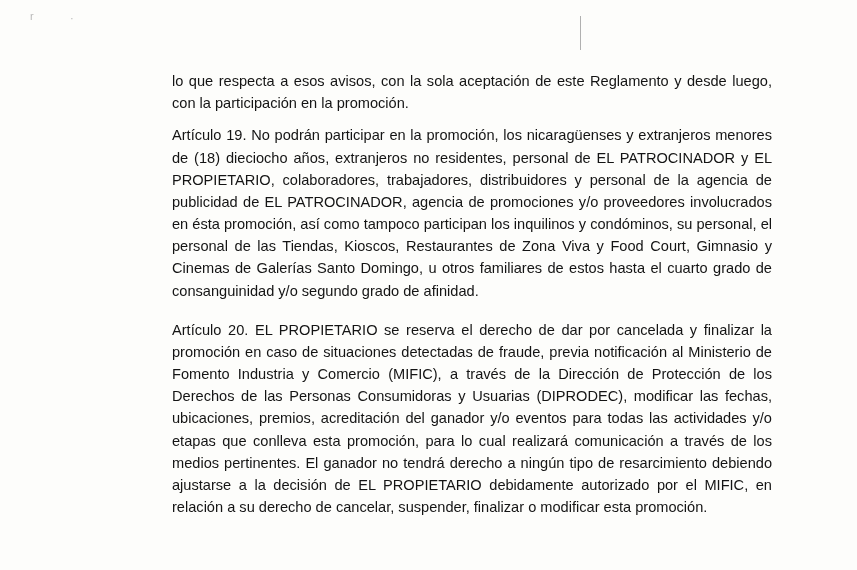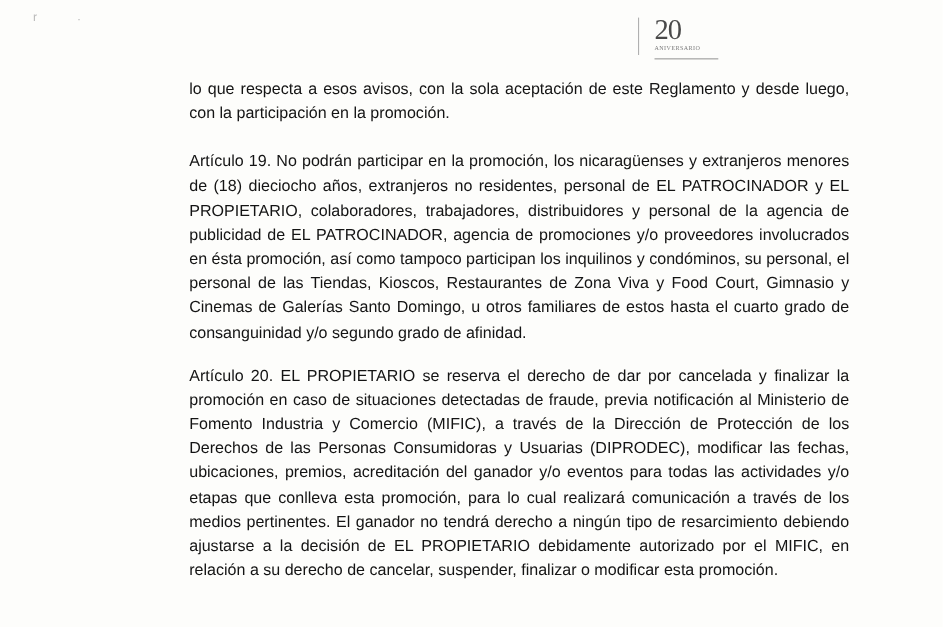--- a/index.html
+++ b/index.html
@@ -110,41 +110,36 @@
     font-family: "Liberation Sans", sans-serif;
     font-size: 14.6px;
     line-height: 1.52;
     color: #141414;
     text-align: justify;
   }
   .para {
     margin: 0 0 17px 0;
   }
   .para:last-child { margin-bottom: 0; }
-  .para.cont { margin-bottom: 22px; }
+  .para.cont { margin-bottom: 10px; }
   b, .b {
     font-weight: normal;
   }
 </style>
 </head>
 <body>
 
 <div class="page">
 
   <span class="scan-mark m1">r</span>
   <span class="scan-mark m2">·</span>
 
   <div class="header">
     <div class="logo-wrap">
       <div class="logo-divider"></div>
-      <div class="logo-anniv">
-        <div class="anniv-number">20</div>
-        <div class="anniv-caption">ANIVERSARIO</div>
-        <div class="anniv-underline"></div>
-      </div>
     </div>
   </div>
 
   <div class="doc-body" id="doc-body">
       <p class="para cont"><span>lo que respecta a esos avisos, con la sola aceptación de este Reglamento y desde luego, con la participación en la promoción.</span></p>
       <p class="para"><span class="b">Artículo 19.</span><span> No podrán participar en la promoción, los nicaragüenses y extranjeros menores de (18) dieciocho años, extranjeros no residentes, personal de </span><span class="b">EL PATROCINADOR y EL PROPIETARIO</span><span>, colaboradores, trabajadores, distribuidores y personal de la agencia de publicidad de </span><span class="b">EL PATROCINADOR</span><span>, agencia de promociones y/o proveedores involucrados en ésta promoción, así como tampoco participan los inquilinos y condóminos, su personal, el personal de las Tiendas, Kioscos, Restaurantes de Zona Viva y Food Court, Gimnasio y Cinemas de Galerías Santo Domingo, u otros familiares de estos hasta el cuarto grado de consanguinidad y/o segundo grado de afinidad.</span></p>
       <p class="para"><span class="b">Artículo 20. EL PROPIETARIO</span><span> se reserva el derecho de dar por cancelada y finalizar la promoción en caso de situaciones detectadas de fraude, previa notificación al Ministerio de Fomento Industria y Comercio (MIFIC), a través de la Dirección de Protección de los Derechos de las Personas Consumidoras y Usuarias (DIPRODEC), modificar las fechas, ubicaciones, premios, acreditación del ganador y/o eventos para todas las actividades y/o etapas que conlleva esta promoción, para lo cual realizará comunicación a través de los medios pertinentes. El ganador no tendrá derecho a ningún tipo de resarcimiento debiendo ajustarse a la decisión de </span><span class="b">EL PROPIETARIO</span><span> debidamente autorizado por el MIFIC, en relación a su derecho de cancelar, suspender, finalizar o modificar esta promoción.</span></p>
     </div>
 
 </div>

